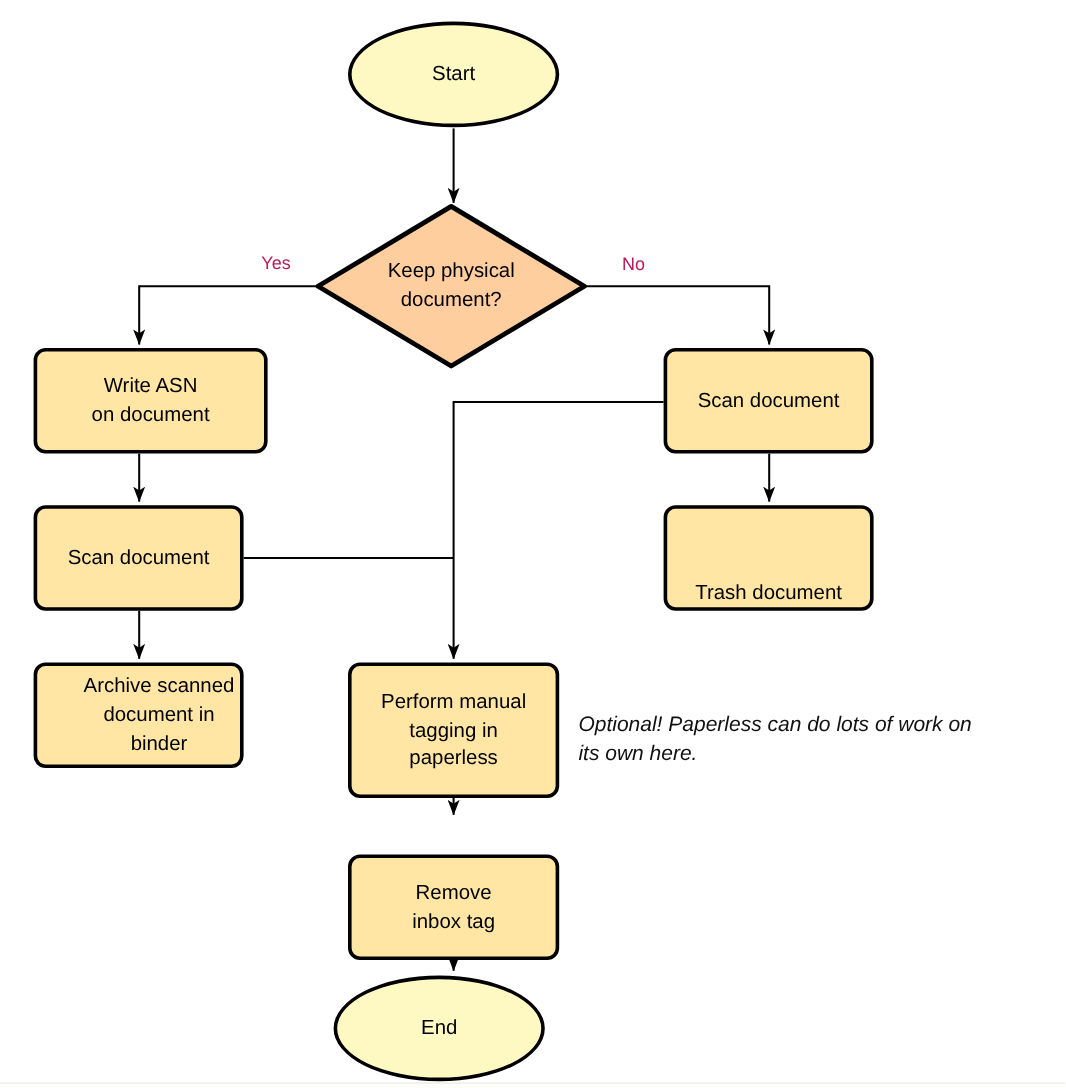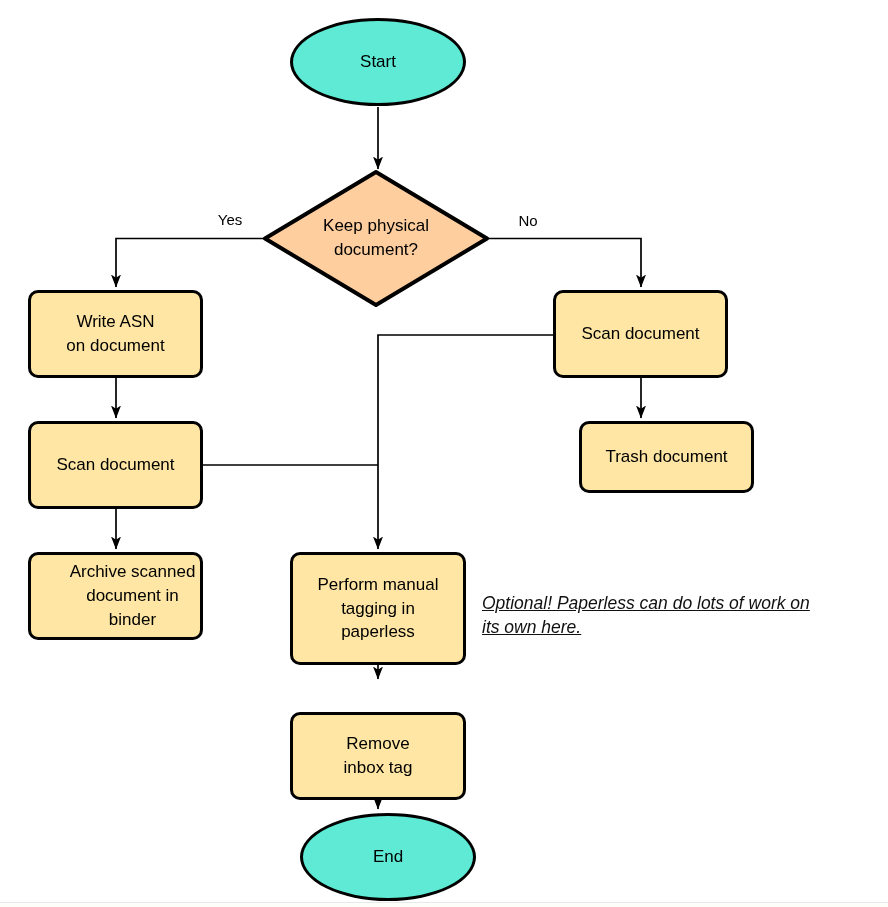--- a/index.html
+++ b/index.html
@@ -23,39 +23,39 @@
     font-size: 17px;
     line-height: 1.4;
     color: #000000;
   }
   .process {
     background: #ffe6a4;
     border: 3px solid #000000;
     border-radius: 10px;
   }
   .terminator {
-    background: #5eead4;
+    background: #fef9c3;
     border: 3px solid #000000;
     border-radius: 50%;
   }
   .diamond-label {
     position: absolute;
     display: flex;
     align-items: center;
     justify-content: center;
     text-align: center;
     white-space: pre-line;
     font-size: 17px;
     line-height: 1.4;
     color: #000000;
   }
   .edge-label {
     position: absolute;
     font-size: 15px;
-    color: #000000;
+    color: #be185d;
     text-align: center;
   }
   .note {
     position: absolute;
     font-style: italic;
     font-size: 17.5px;
     line-height: 1.35;
     white-space: pre-line;
     color: #111111;
   }
@@ -100,56 +100,56 @@
   </div>
 
   <div class="diamond-label" style="left:266px; top:208px; width:220px; height:60px;">
     <span>Keep physical
 document?</span>
   </div>
 
   <div class="edge-label" style="left:208px; top:211px; width:44px;">Yes</div>
   <div class="edge-label" style="left:506px; top:212px; width:44px;">No</div>
 
-  <div class="node process" style="left:28px; top:290px; width:175px; height:88px;justify-content:center;">
+  <div class="node process" style="left:28px; top:290px; width:195px; height:88px;justify-content:center;">
     <span>Write ASN
 on document</span>
   </div>
 
   <div class="node process" style="left:28px; top:421px; width:175px; height:88px;">
     <span>Scan document</span>
   </div>
 
   <div class="node process" style="left:28px; top:552px; width:175px; height:88px;padding-left:34px;">
     <span>Archive scanned
 document in
 binder</span>
   </div>
 
   <div class="node process" style="left:553px; top:290px; width:175px; height:88px;">
     <span>Scan document</span>
   </div>
 
-  <div class="node process" style="left:579px; top:421px; width:175px; height:72px;">
+  <div class="node process" style="left:553px; top:421px; width:175px; height:88px;align-items:flex-end;">
     <span>Trash document</span>
   </div>
 
   <div class="node process" style="left:290px; top:552px; width:176px; height:113px;">
     <span>Perform manual
 tagging in
 paperless</span>
   </div>
 
-  <div class="note" style="left:482px; top:592px; width:400px;text-decoration:underline;">Optional! Paperless can do lots of work on
+  <div class="note" style="left:482px; top:592px; width:400px;">Optional! Paperless can do lots of work on
 its own here.</div>
 
   <div class="node process" style="left:290px; top:683px; width:176px; height:88px;margin-top:29px;">
     <span>Remove
 inbox tag</span>
   </div>
 
-  <div class="node terminator" style="left:300px; top:813px; width:176px; height:88px;">
+  <div class="node terminator" style="left:278px; top:813px; width:176px; height:88px;">
     <span>End</span>
   </div>
 
   <div class="bottom-edge"></div>
 
 </div>
 
 </body></html>

